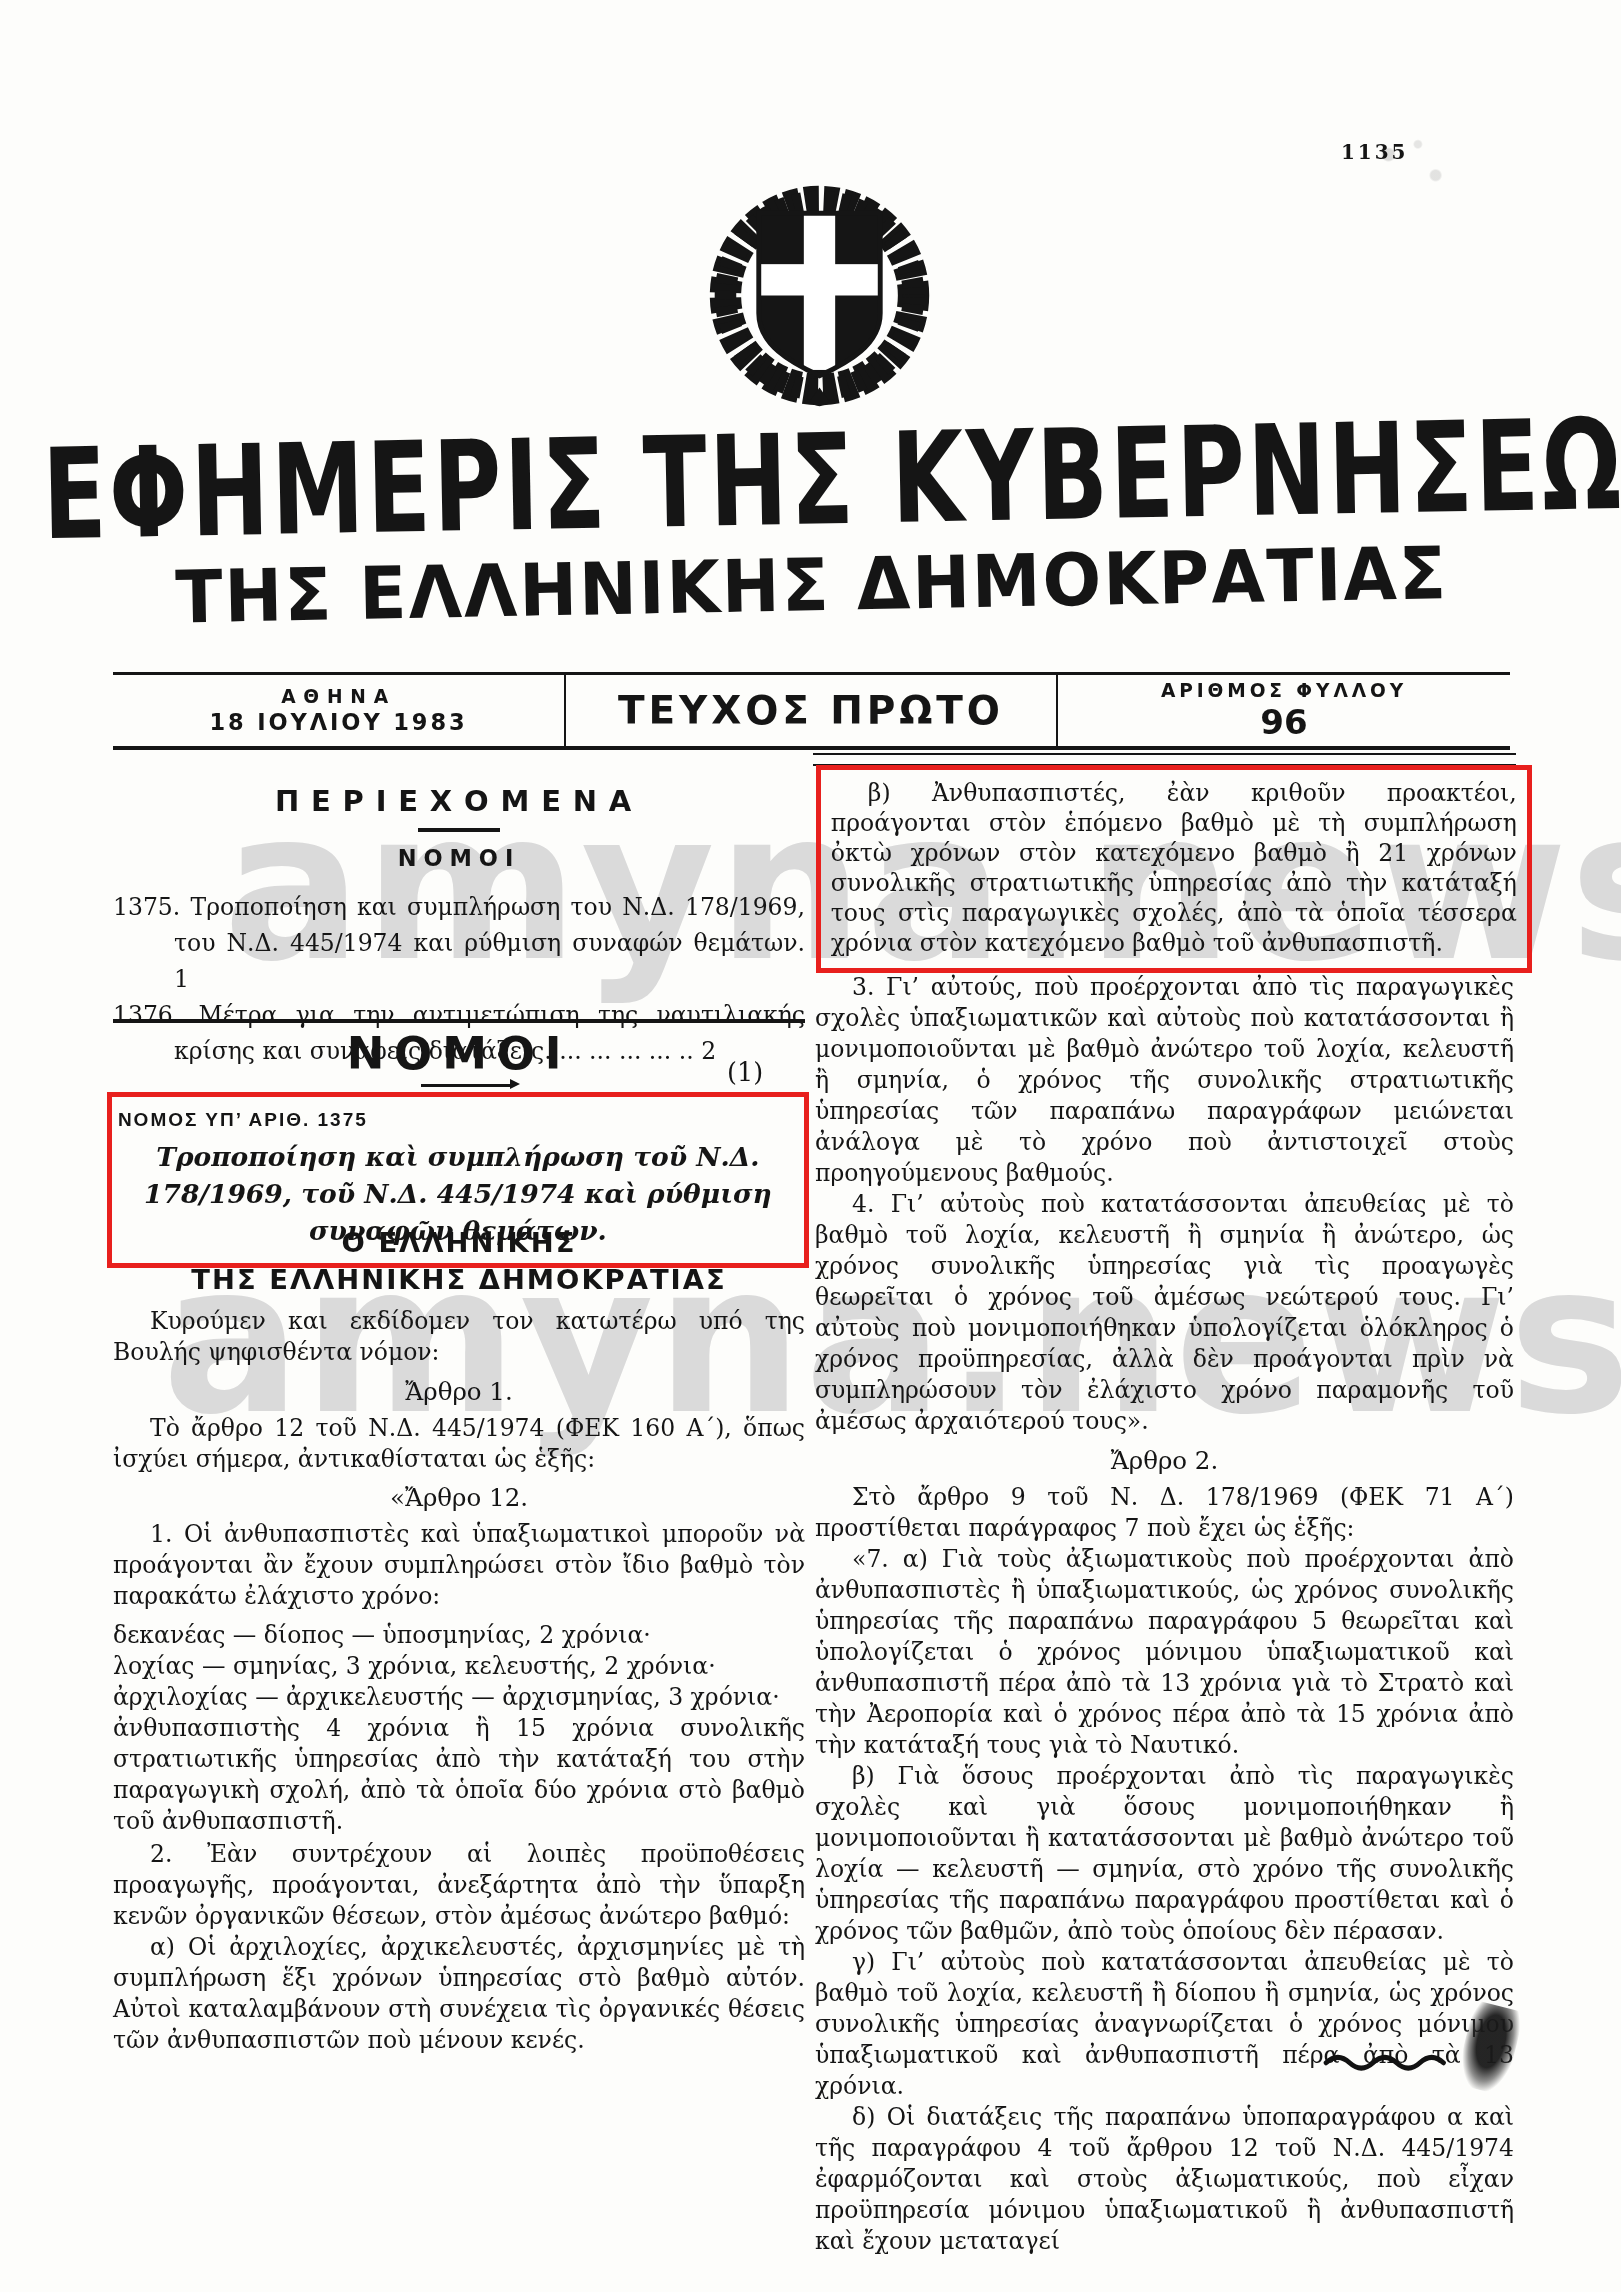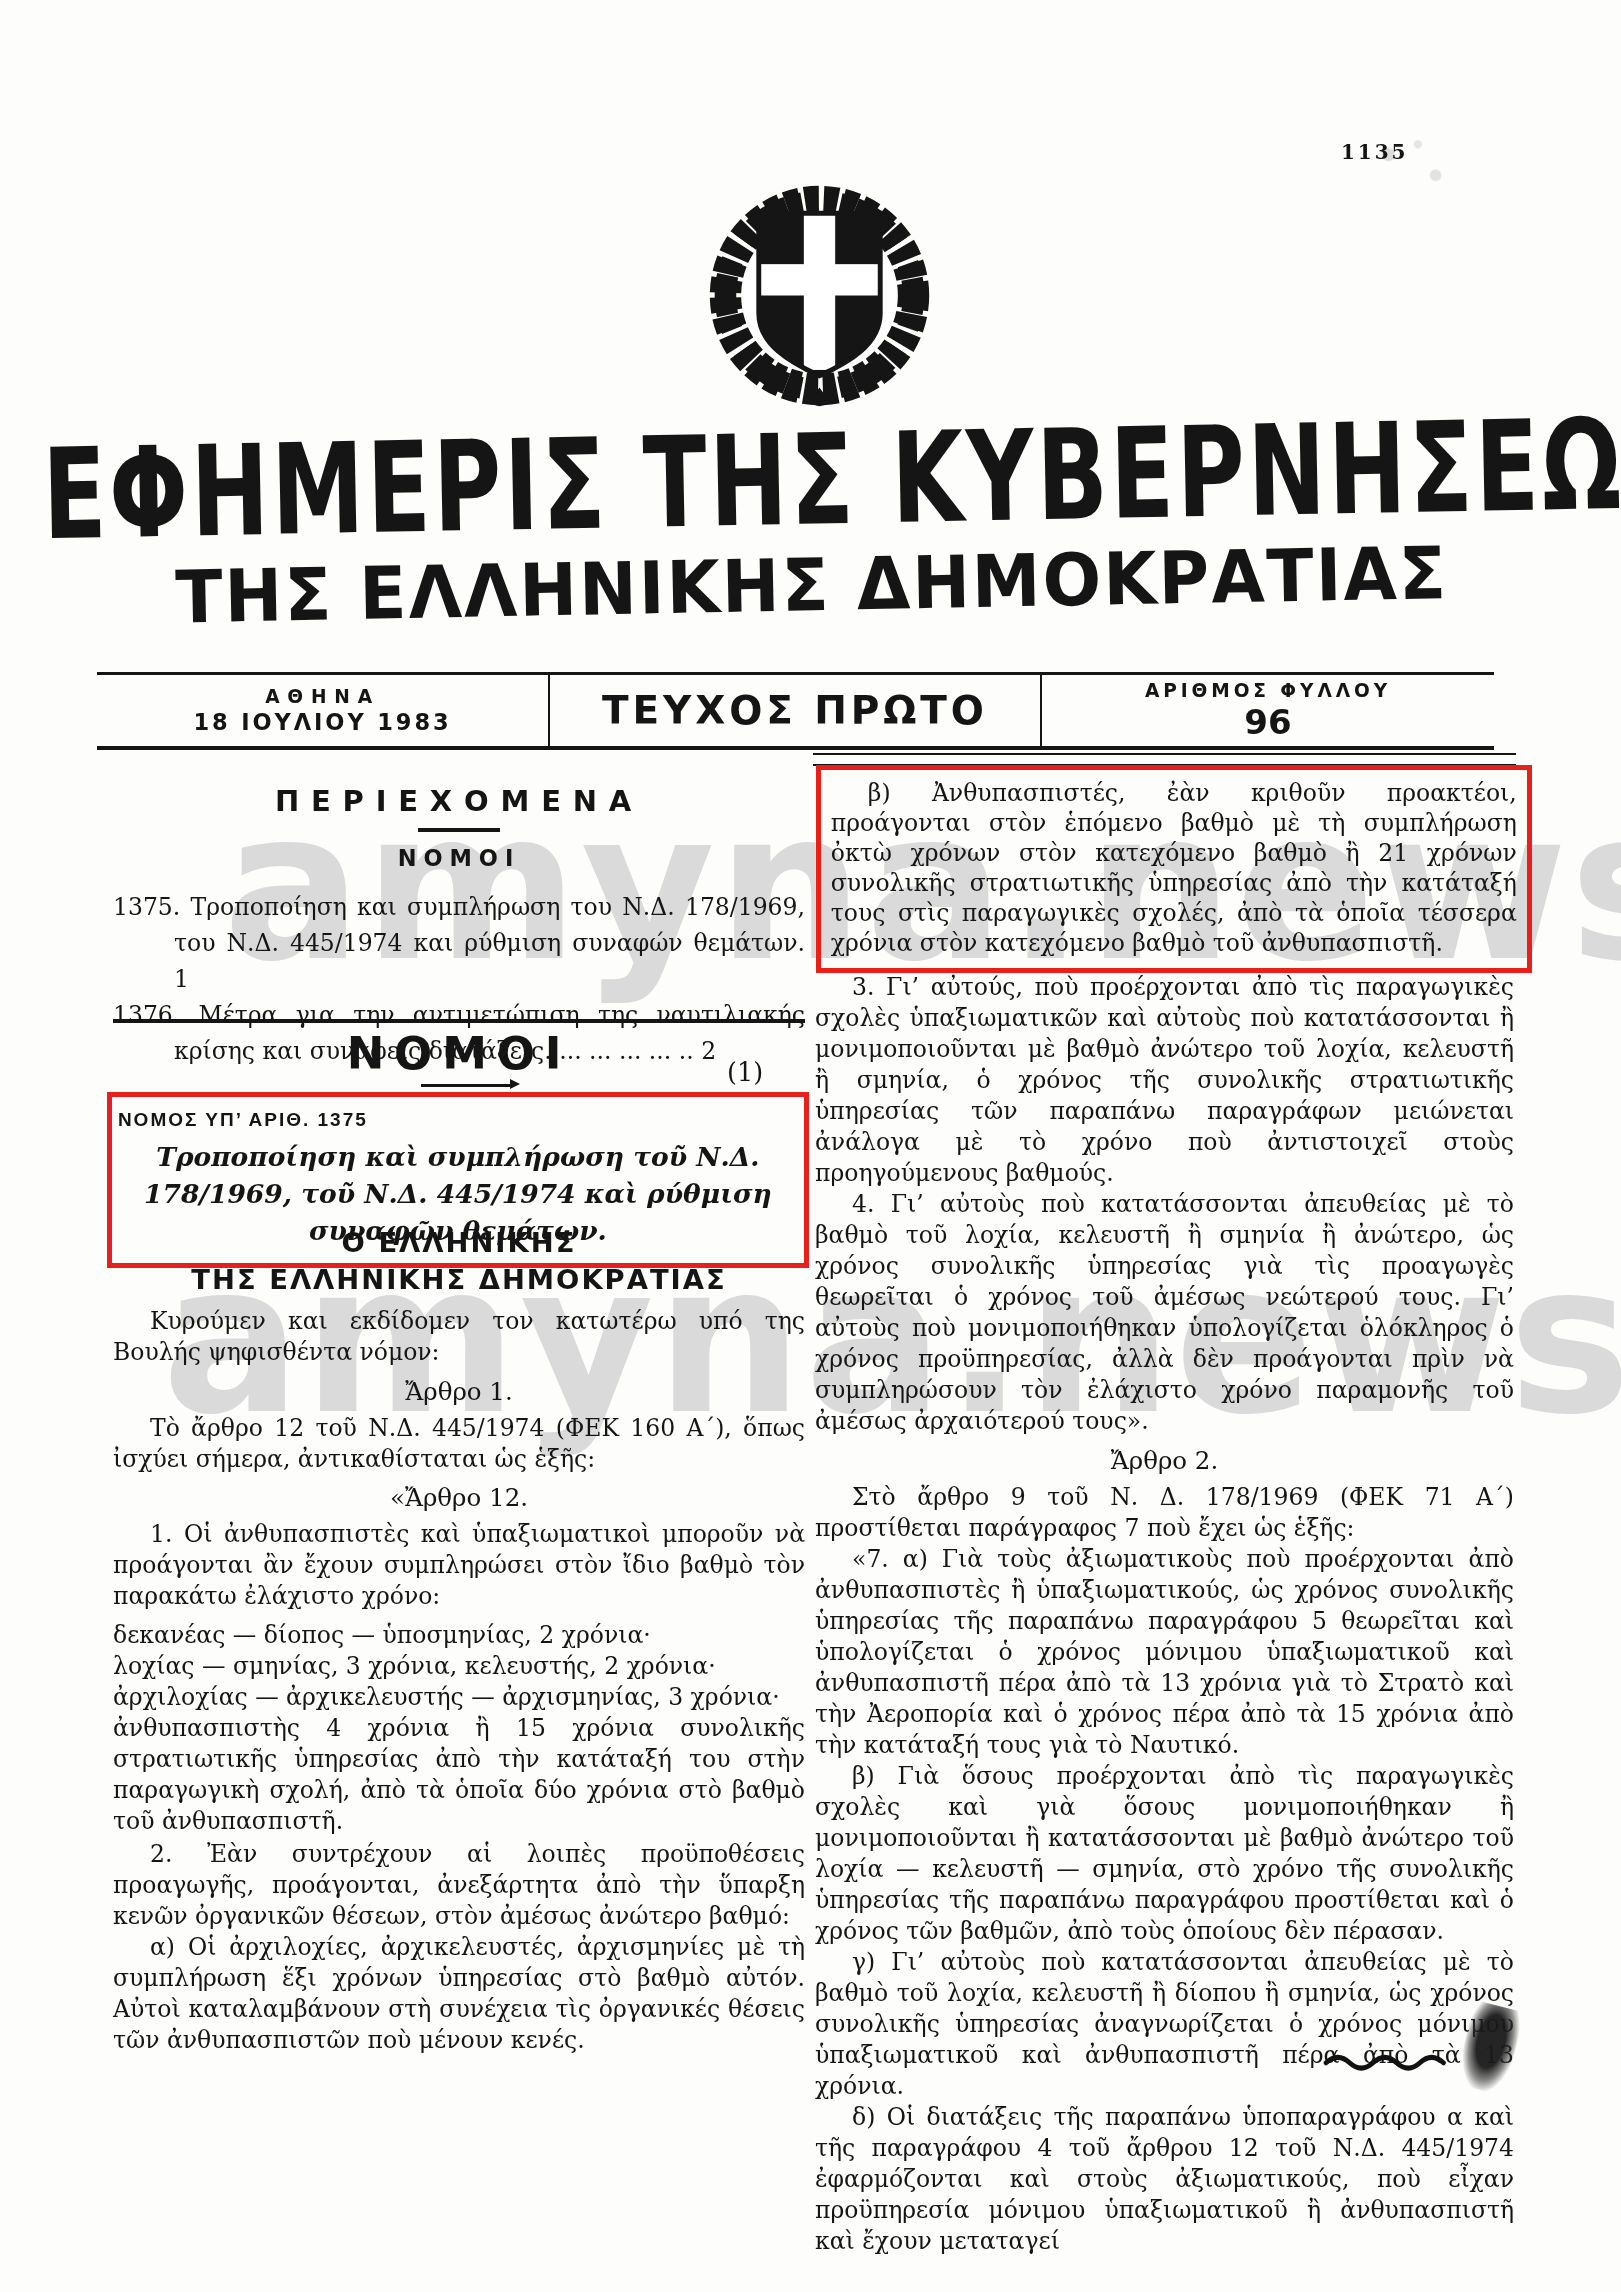--- a/index.html
+++ b/index.html
@@ -10,21 +10,21 @@
   .wm{position:absolute;z-index:0;font-family:"DejaVu Sans", sans-serif;font-weight:bold;
       color:#dadada;font-size:206px;letter-spacing:2px;white-space:nowrap;line-height:1;}
   
   .pagenum{position:absolute;left:1341px;top:112px;font-size:20px;font-weight:bold;letter-spacing:2.9px;margin-top:28px;}
   .masthead{position:absolute;left:0;top:431px;width:1621px;text-align:center;transform:rotate(-1.1deg);}
   .mast1{font-family:"DejaVu Sans", sans-serif;font-weight:bold;font-size:98px;line-height:1;
          display:inline-block;transform:scale(0.95,1.28);letter-spacing:2.9px;white-space:nowrap;}
   .mast2{font-family:"DejaVu Sans", sans-serif;font-weight:bold;font-size:69px;line-height:1;
          display:inline-block;margin-top:21.6px;letter-spacing:2px;white-space:nowrap;transform:scaleY(1.05);}
   
-  .infobar{position:absolute;left:97px;top:672px;width:1397px;height:71px;
+  .infobar{position:absolute;left:113px;top:672px;width:1397px;height:71px;
            border-top:3.9px solid #151515;border-bottom:4.9px solid #151515;display:flex;z-index:1;}
   .cell{display:flex;flex-direction:column;justify-content:center;align-items:center;
         font-family:"DejaVu Sans", sans-serif;font-weight:bold;}
   .cell.c1{width:451px;border-right:2.9px solid #151515;}
   .cell.c2{width:490px;border-right:2.9px solid #151515;font-size:39px;letter-spacing:3.9px;}
   .cell.c3{flex:1;}
   .c1 .l1{font-size:18.6px;letter-spacing:7.8px;}
   .c1 .l2{font-size:22.5px;letter-spacing:2.9px;margin-top:2.9px;}
   .c3 .l1{font-size:18.6px;letter-spacing:3.9px;}
   .c3 .l2{font-size:34px;margin-top:1px;}

